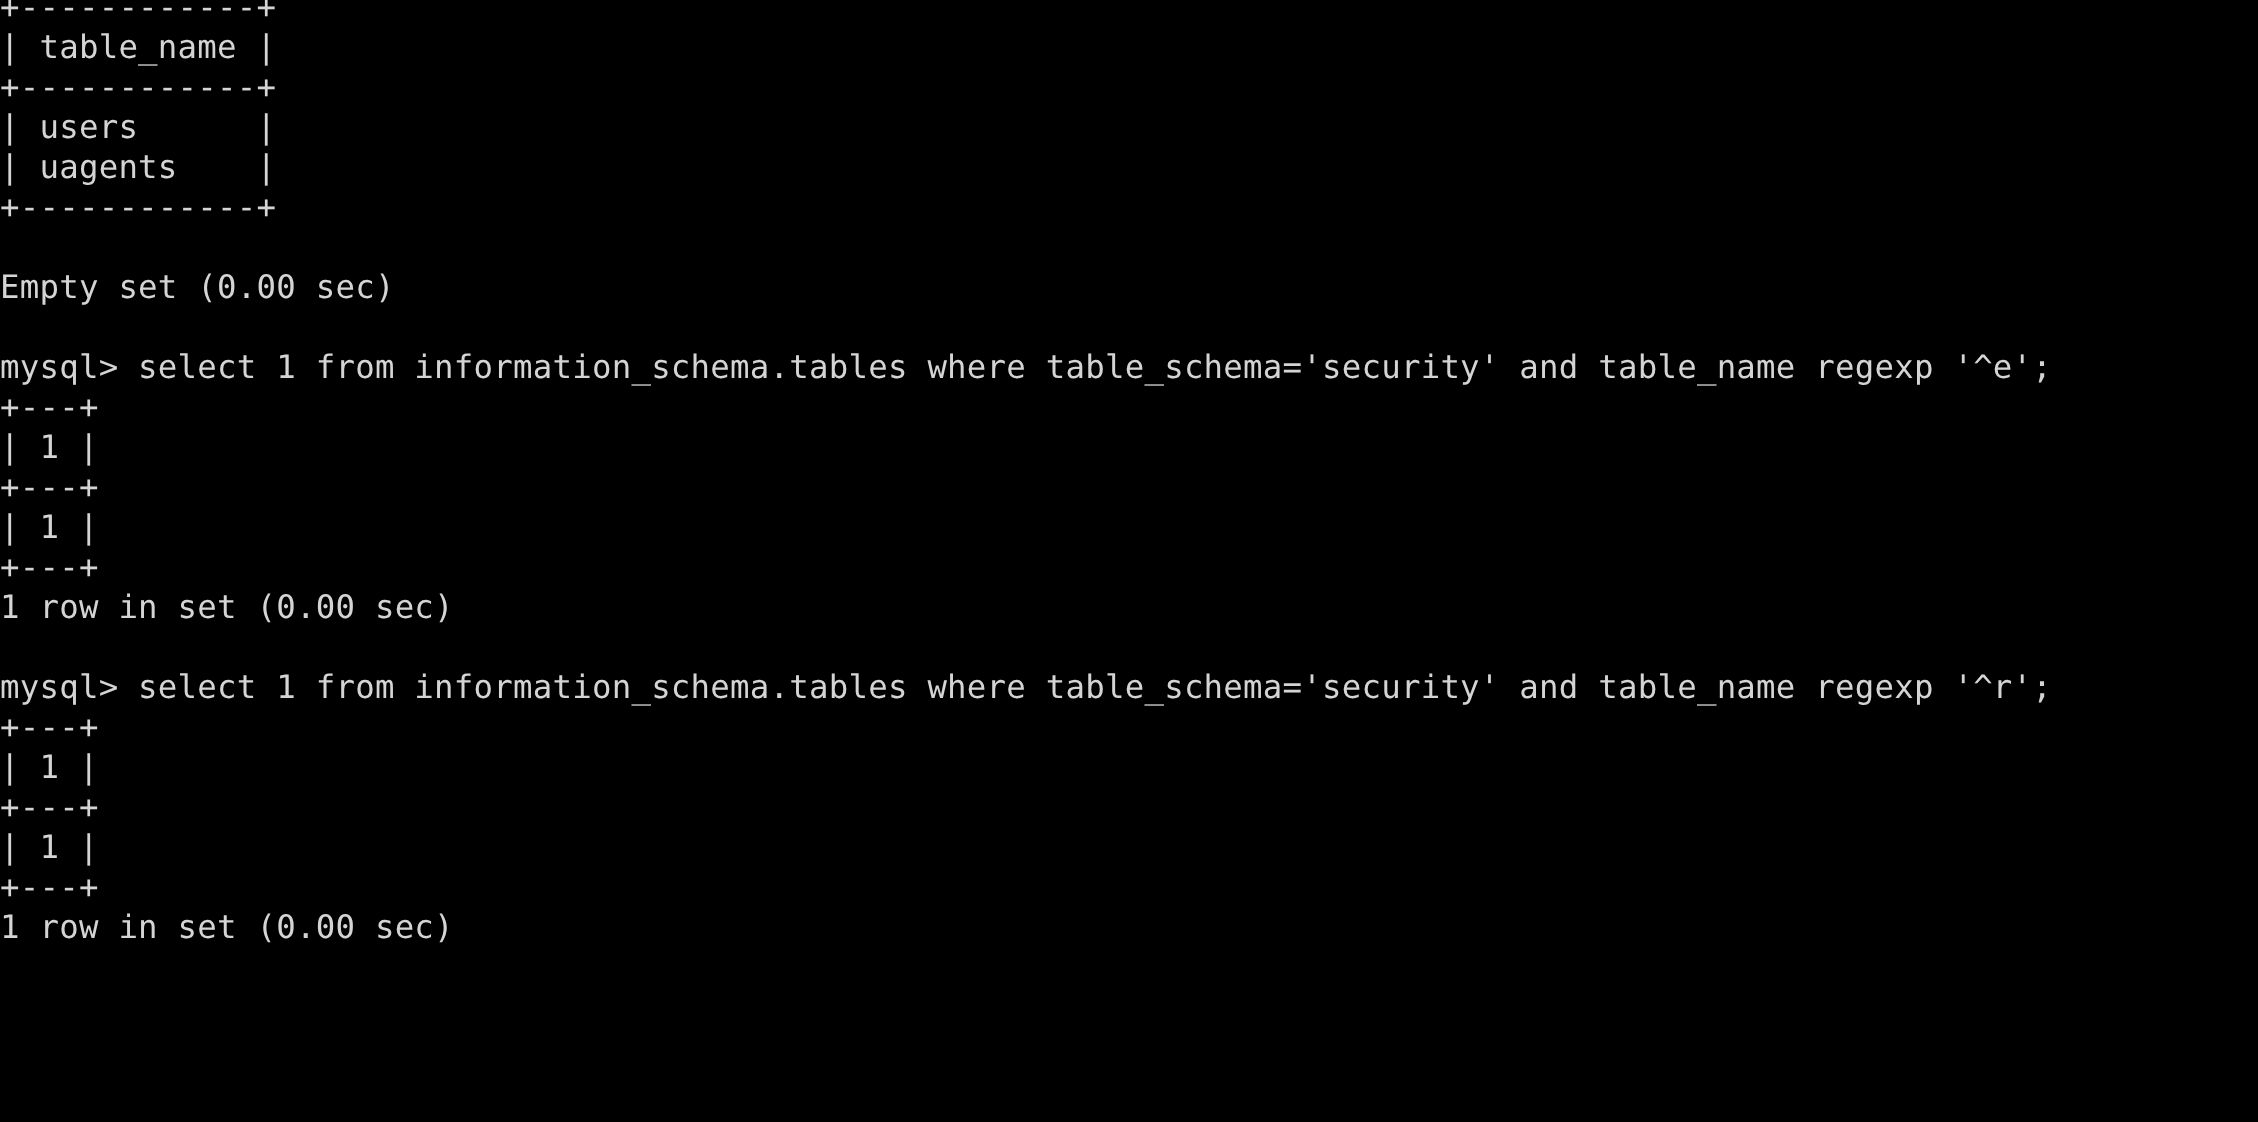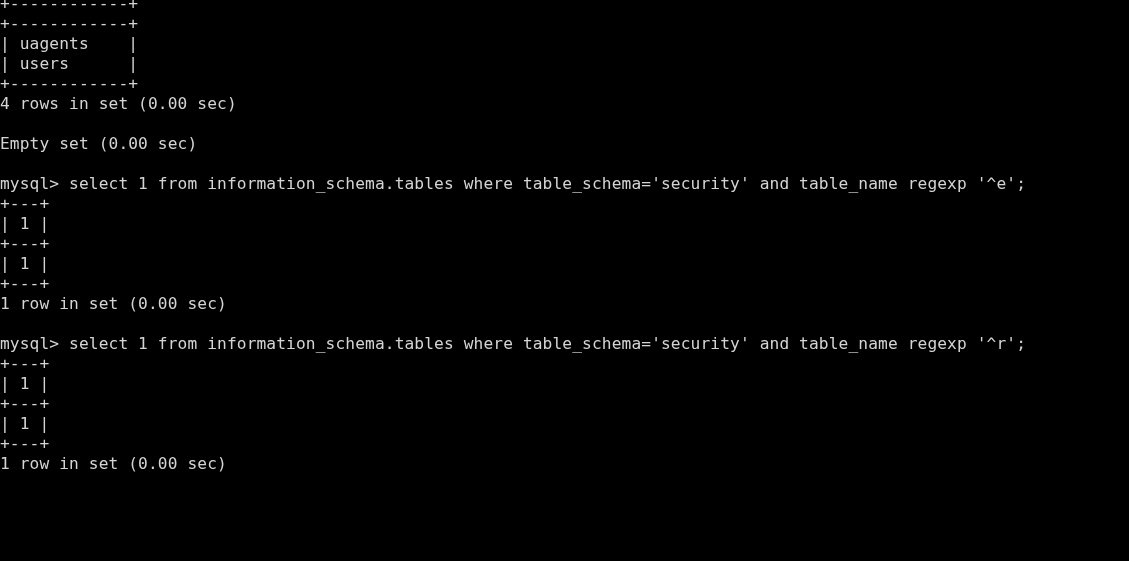--- a/index.html
+++ b/index.html
@@ -48,25 +48,25 @@
     color: transparent;
   }
 </style>
 </head>
 <body>
 
 <div id="terminal">
   <div id="scroll-area">
 
     <div class="tline">+------------+</div>
+    <div class="tline">| table_name |</div>
     <div class="tline">+------------+</div>
+    <div class="tline">| users      |</div>
     <div class="tline">| uagents    |</div>
-    <div class="tline">| users      |</div>
     <div class="tline">+------------+</div>
-    <div class="tline">4 rows in set (0.00 sec)</div>
     <div class="tline blank"></div>
 
     <div class="tline">Empty set (0.00 sec)</div>
     <div class="tline blank"></div>
 
     <div class="tline">mysql&gt; select 1 from information_schema.tables where table_schema='security' and table_name regexp '^e';</div>
     <div class="tline">+---+</div>
     <div class="tline">| 1 |</div>
     <div class="tline">+---+</div>
     <div class="tline">| 1 |</div>

